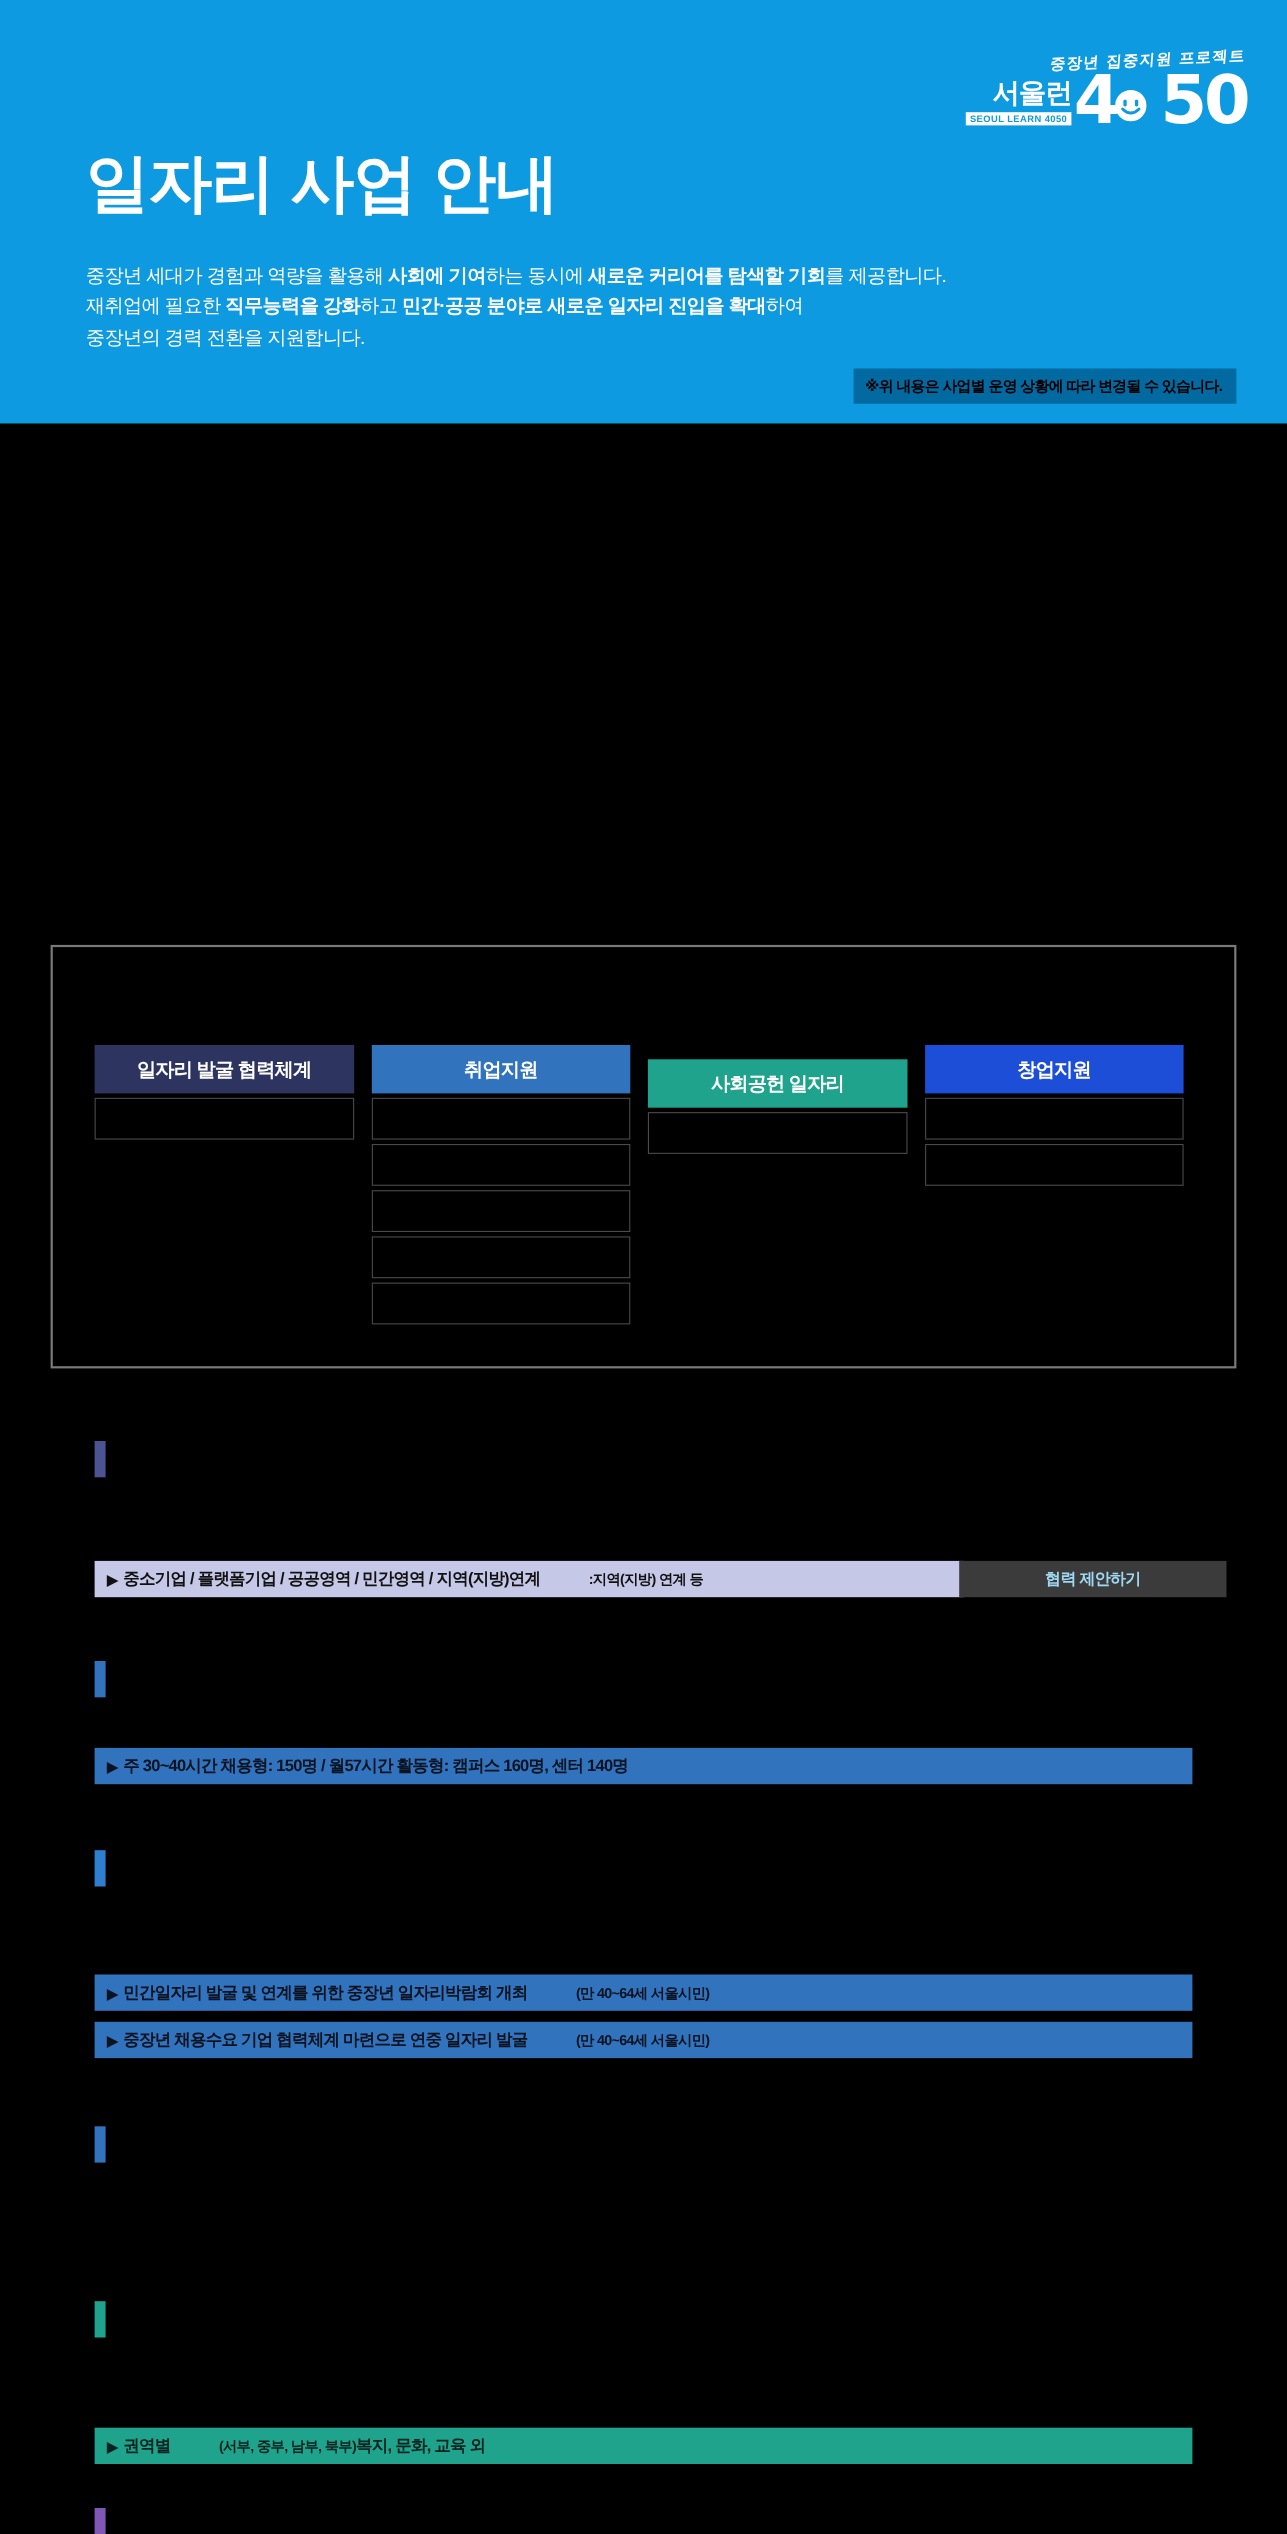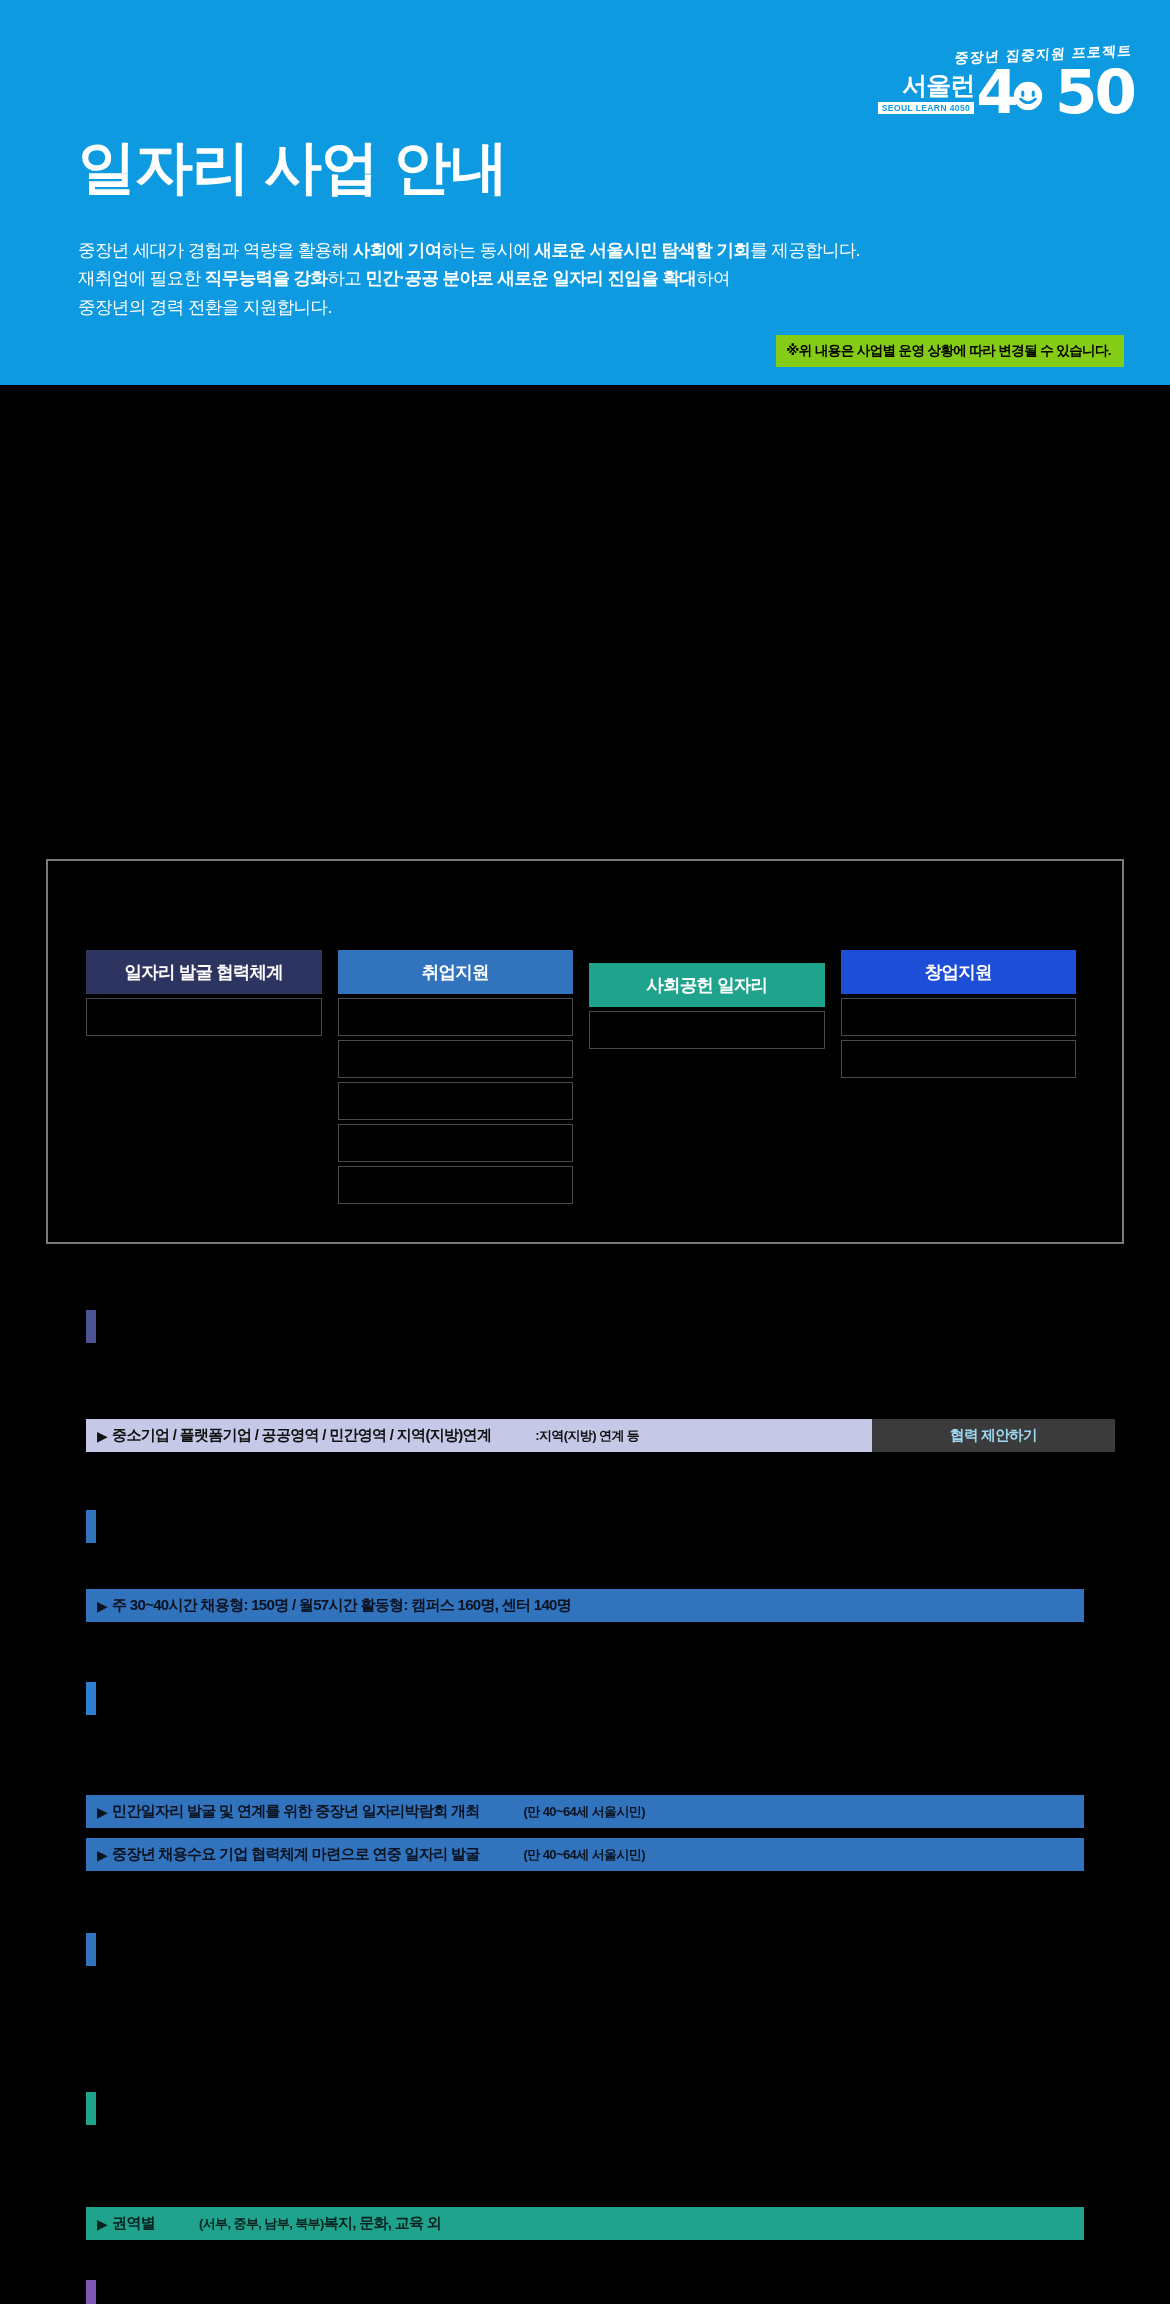--- a/index.html
+++ b/index.html
@@ -195,21 +195,21 @@
     align-items: center;
     justify-content: center;
     white-space: nowrap;
     cursor: pointer;
   }
 
   .footnote {
     position: absolute;
     right: 46px;
     bottom: 18px;
-    background: #84cc16;
+    background: #0369a1;
     color: #000;
     font-size: 13.5px;
     font-weight: 800;
     letter-spacing: -0.6px;
     padding: 7px 13px 7px 10px;
     white-space: nowrap;
   }
 </style>
 </head>
 <body>
@@ -231,21 +231,21 @@
           <rect x="25" y="13" width="4" height="8" rx="1.6" fill="#0d9ae0"></rect>
           <path d="M10 24 Q20 34 30 24" stroke="#0d9ae0" stroke-width="3.4" fill="none" stroke-linecap="round"></path>
         </svg>
       </div>
     </div>
   </div>
 
   <div class="hero-title">일자리 사업 안내</div>
 
   <div class="hero-desc">
-    <div><span>중장년 세대가 경험과 역량을 활용해 </span><b>사회에 기여</b><span>하는 동시에 </span><b>새로운 서울시민 탐색할 기회</b><span>를 제공합니다.</span></div>
+    <div><span>중장년 세대가 경험과 역량을 활용해 </span><b>사회에 기여</b><span>하는 동시에 </span><b>새로운 커리어를 탐색할 기회</b><span>를 제공합니다.</span></div>
     <div><span>재취업에 필요한 </span><b>직무능력을 강화</b><span>하고 </span><b>민간·공공 분야로 새로운 일자리 진입을 확대</b><span>하여</span></div>
     <div>중장년의 경력 전환을 지원합니다.</div>
   </div>
 </div>
 
 <div class="board">
 
   <div class="diagram-frame"></div>
 
   <div class="matrix">

